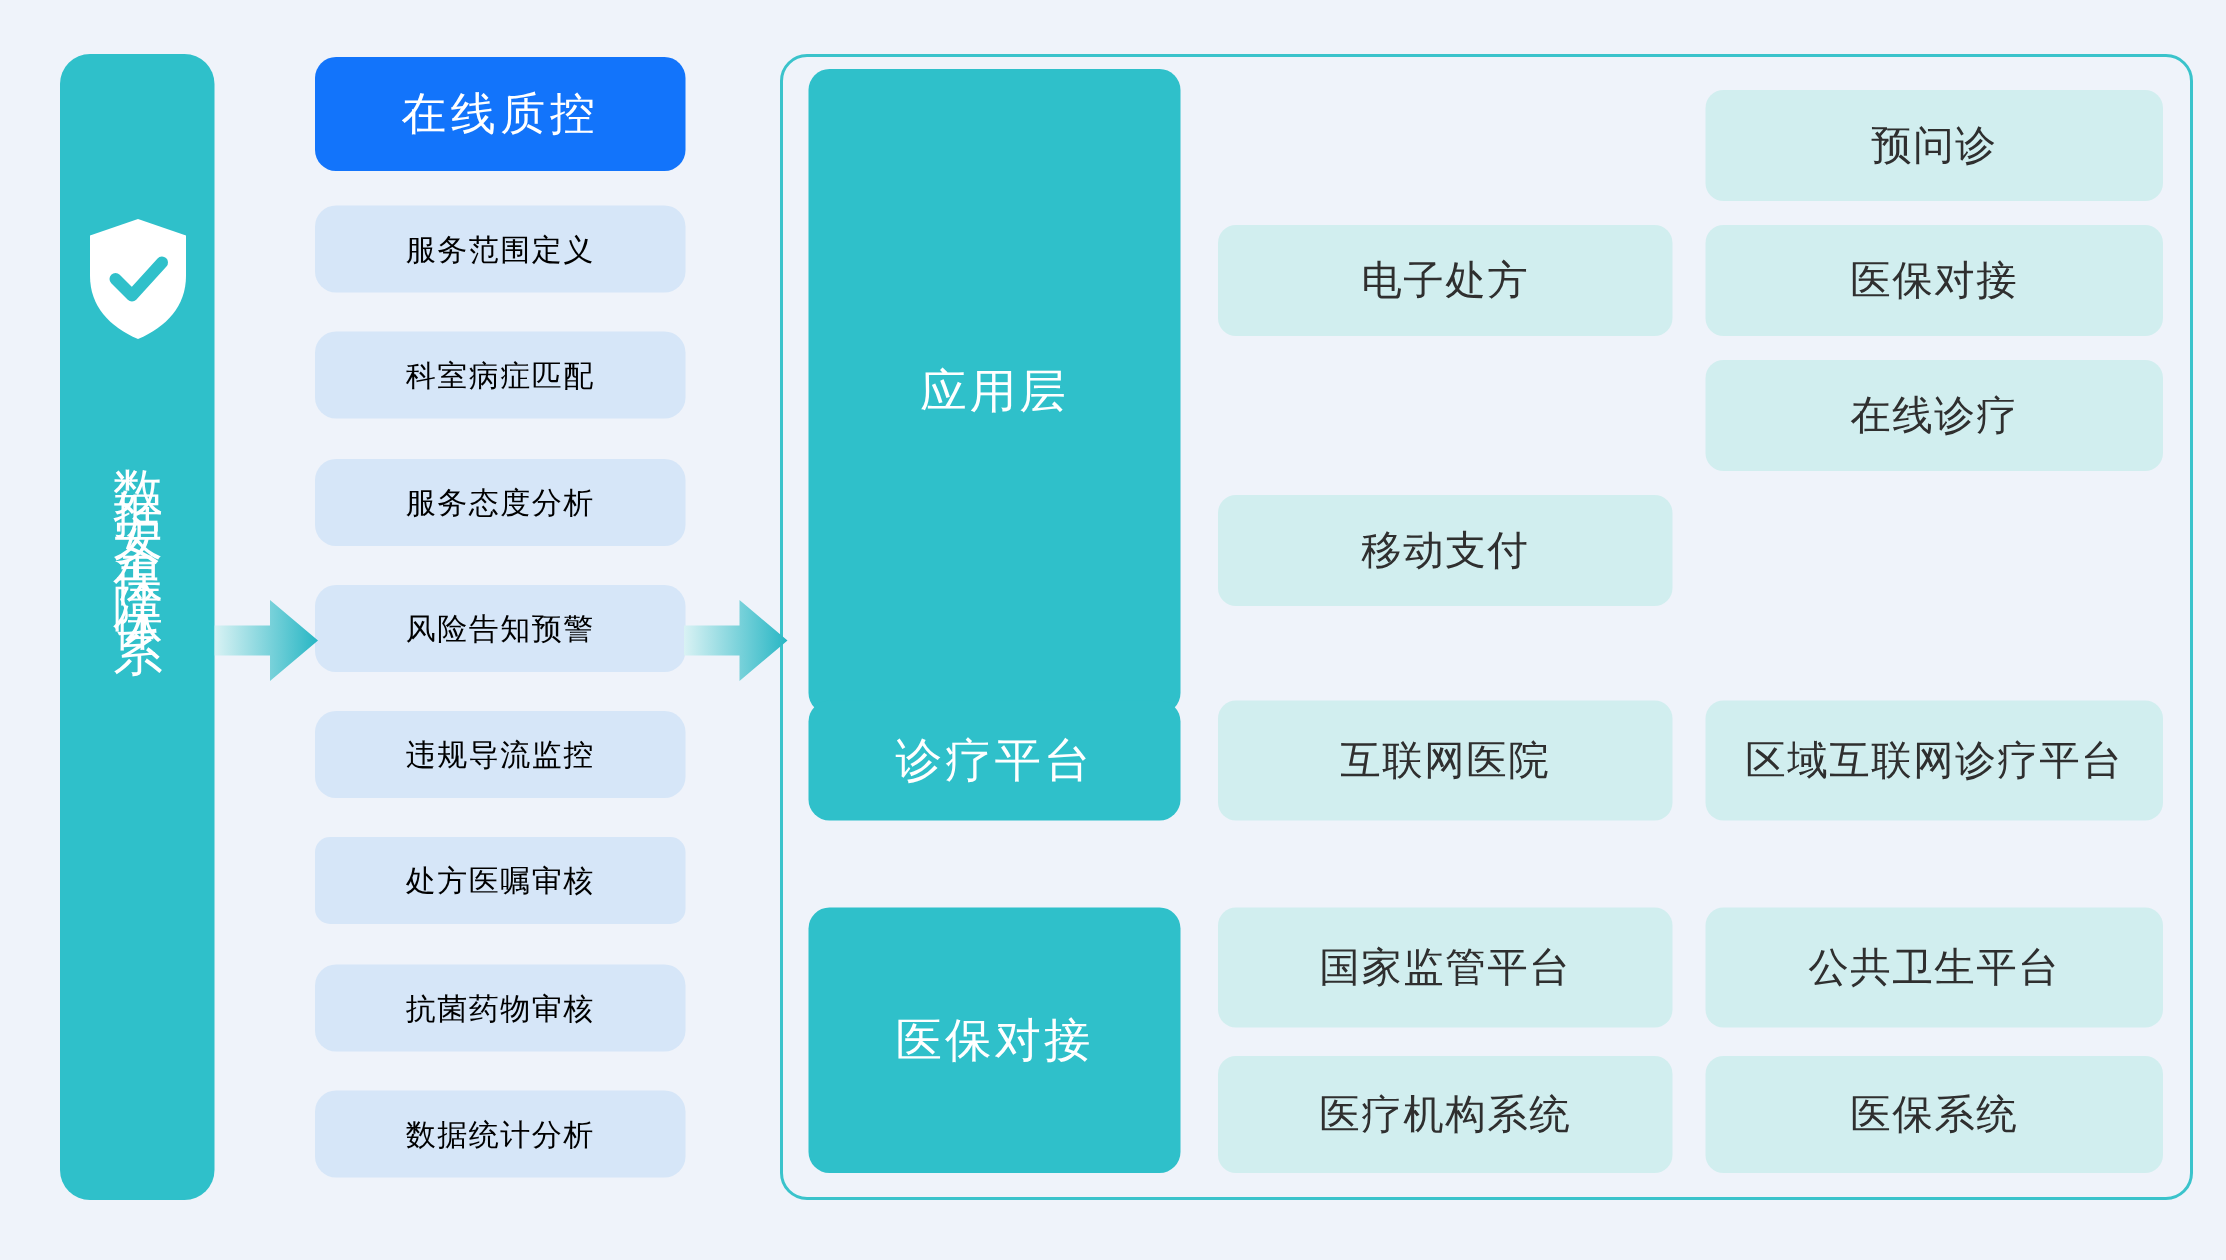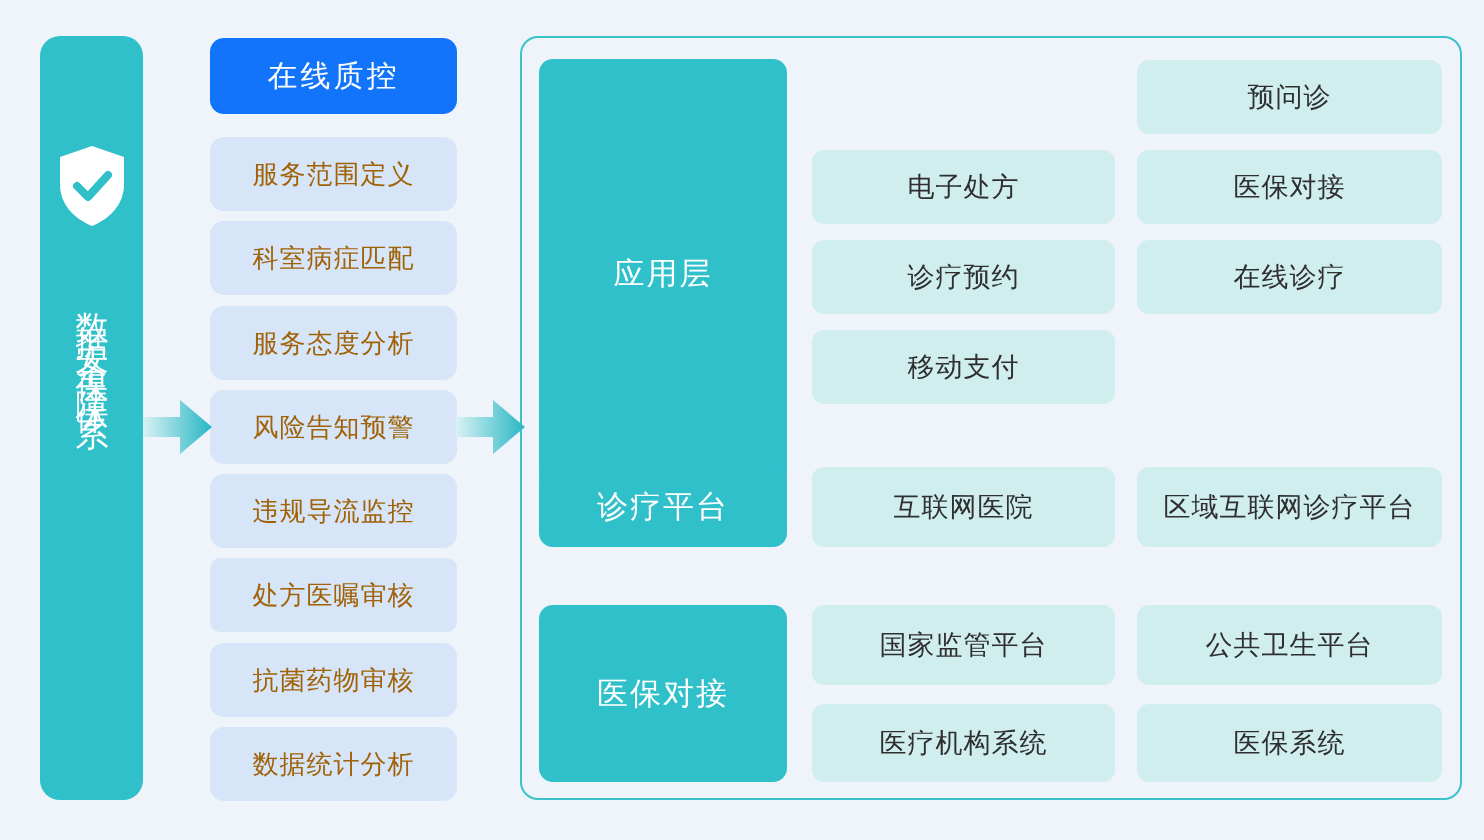--- a/index.html
+++ b/index.html
@@ -24,23 +24,23 @@
     white-space:nowrap;
   }
 
   
   .arrow{position:absolute;width:70px;height:56px;z-index:5;}
   .arrow1{left:143px;top:399px;}
   .arrow2{left:456px;top:399px;}
 
   
   .mid-item{
-    position:absolute;left:210px;width:247px;height:74px;
+    position:absolute;left:210px;width:247px;height:58px;
     border-radius:14px;display:flex;align-items:center;justify-content:center;
-    background:#D6E6F8;color:#a16207;font-size:26px;font-weight:500;letter-spacing:1px;
+    background:#D6E6F8;color:#000000;font-size:20px;font-weight:500;letter-spacing:1px;
   }
   .mid-primary{
     background:#1274FB;color:#FFFFFF;font-size:30px;font-weight:500;letter-spacing:3px;
     height:76px;
   }
 
   
   .panel{
     position:absolute;left:520px;top:36px;width:942px;height:764px;
     border:2px solid #3AC3CB;border-radius:18px;box-sizing:border-box;
@@ -99,23 +99,22 @@
       <linearGradient id="ag2" x1="0" y1="0" x2="1" y2="0">
         <stop offset="0" stop-color="#D9F2F4"></stop>
         <stop offset="1" stop-color="#27B6C4"></stop>
       </linearGradient>
     </defs>
     <polygon points="0,18 37,18 37,1 69,28 37,55 37,38 0,38" fill="url(#ag2)"></polygon>
   </svg>
 
   <section class="panel">
 
-    <div class="sec-title" style="top:21px;height:430px;">应用层</div>
+    <div class="sec-title" style="top:8px;height:430px;">应用层</div>
     <div class="cell c1" style="top:112px;height:74px;">电子处方</div>
-    <div class="cell c1" style="top:202px;height:74px;">诊疗预约</div>
     <div class="cell c1" style="top:292px;height:74px;">移动支付</div>
     <div class="cell c2" style="top:22px;height:74px;">预问诊</div>
     <div class="cell c2" style="top:112px;height:74px;">医保对接</div>
     <div class="cell c2" style="top:202px;height:74px;">在线诊疗</div>
 
     <div class="sec-title" style="top:429px;height:80px;">诊疗平台</div>
     <div class="cell c1" style="top:429px;height:80px;">互联网医院</div>
     <div class="cell c2" style="top:429px;height:80px;">区域互联网诊疗平台</div>
 
     <div class="sec-title" style="top:567px;height:177px;">医保对接</div>

